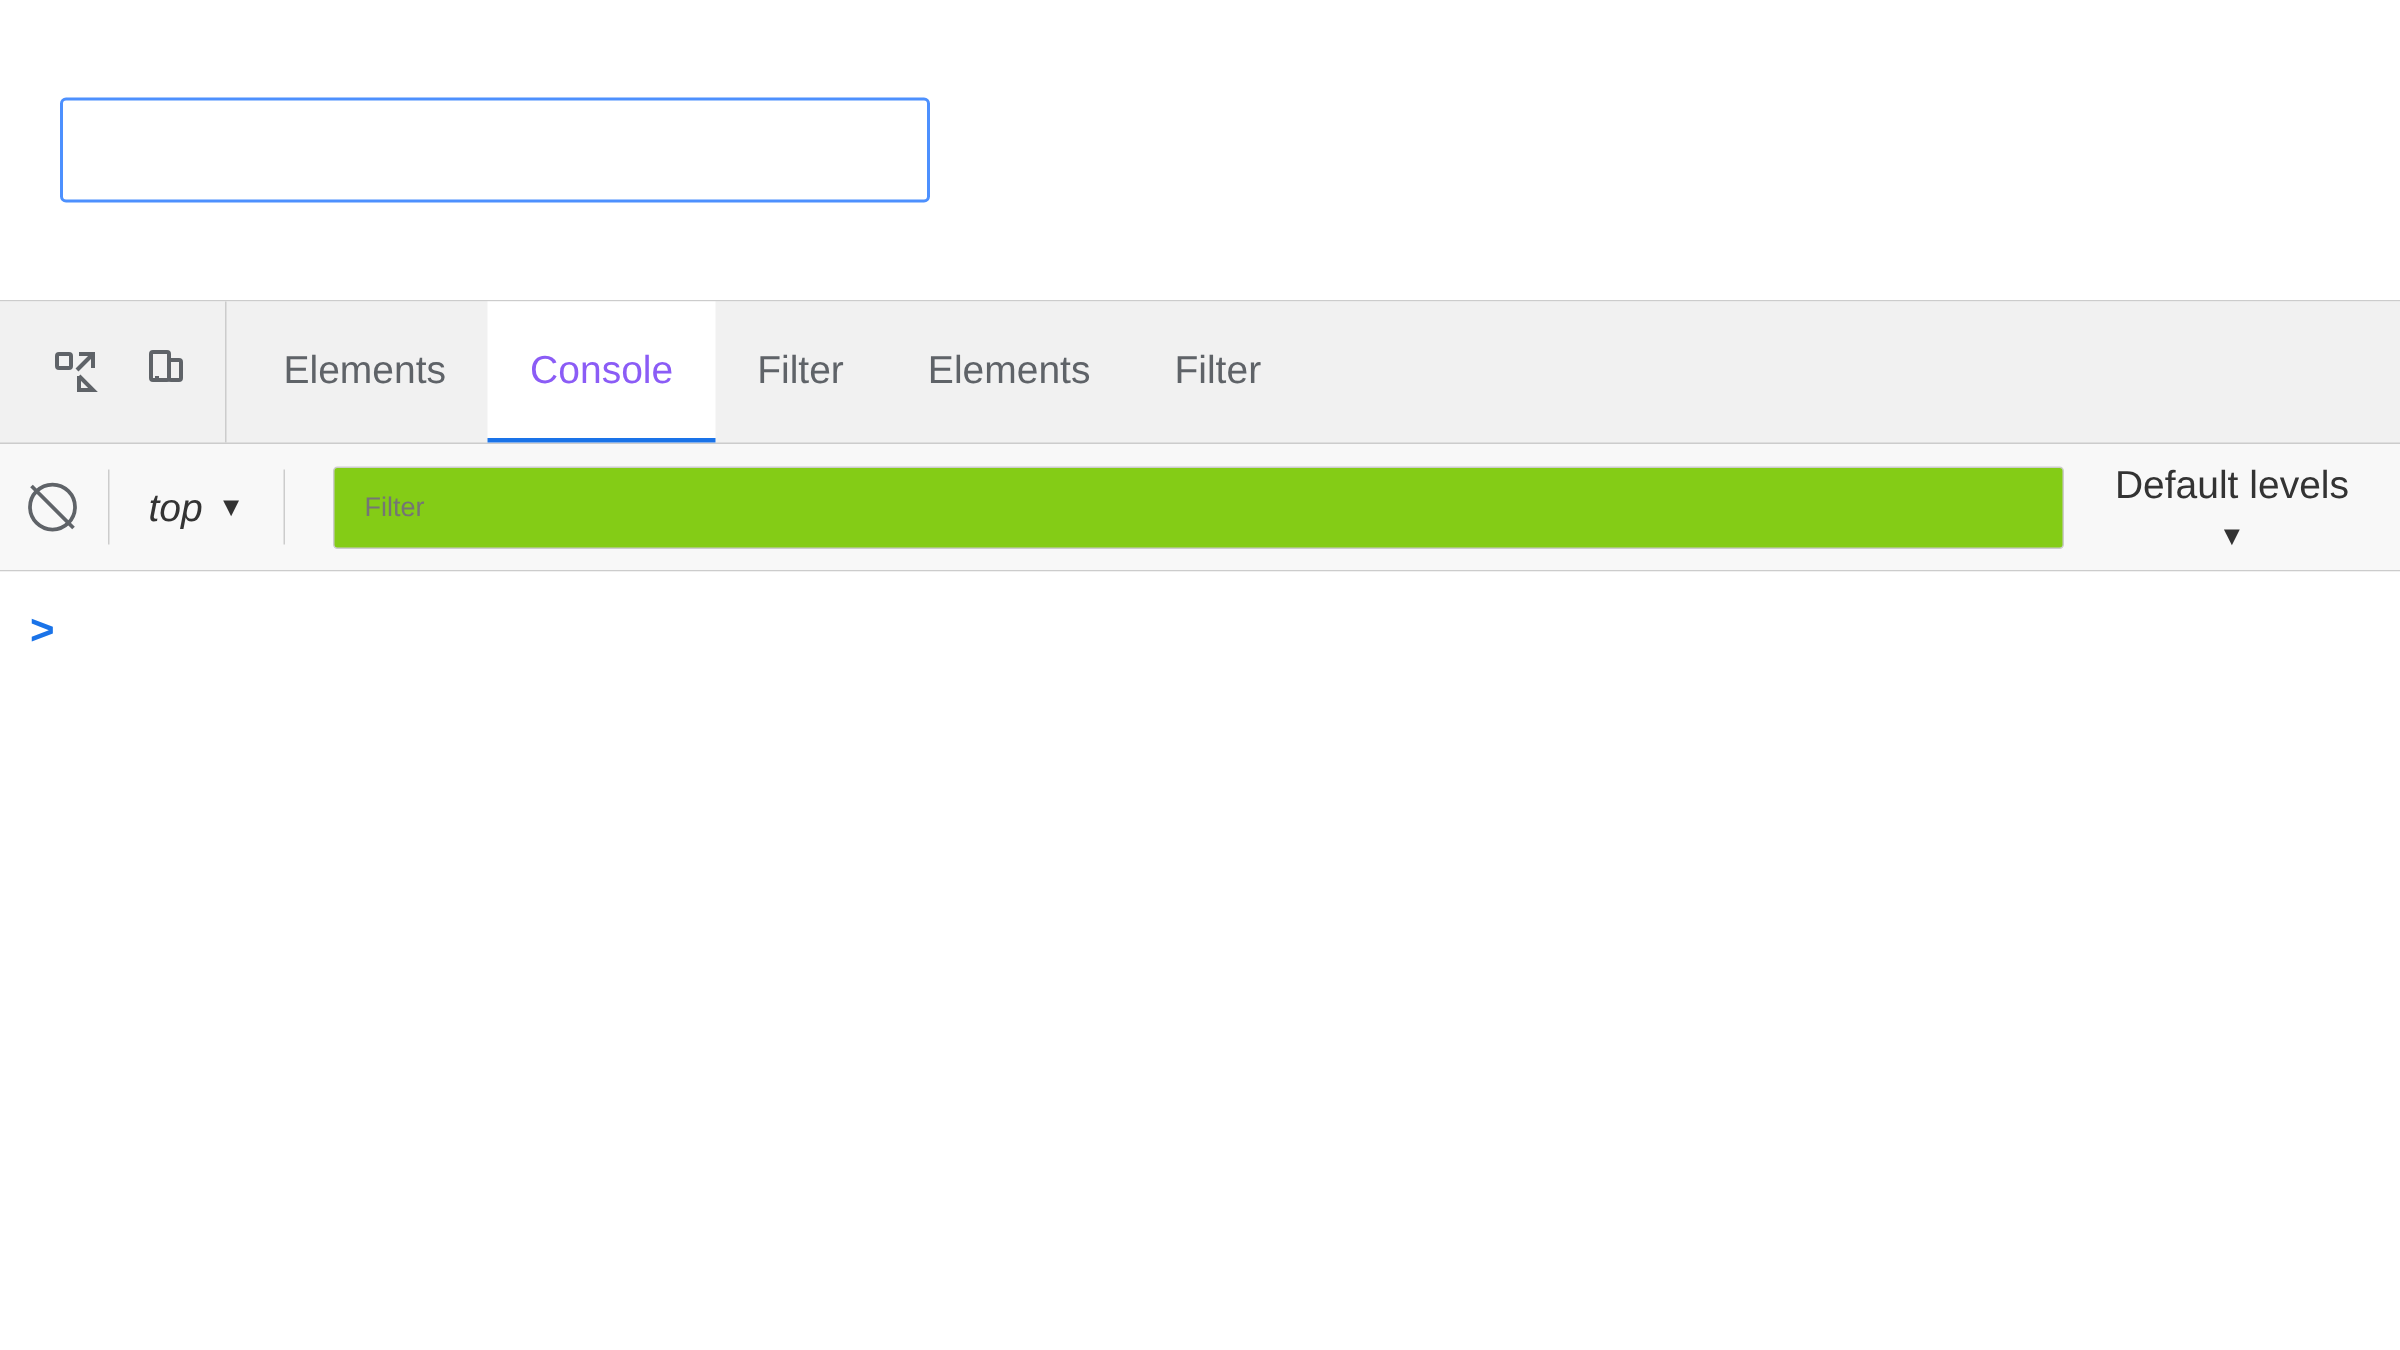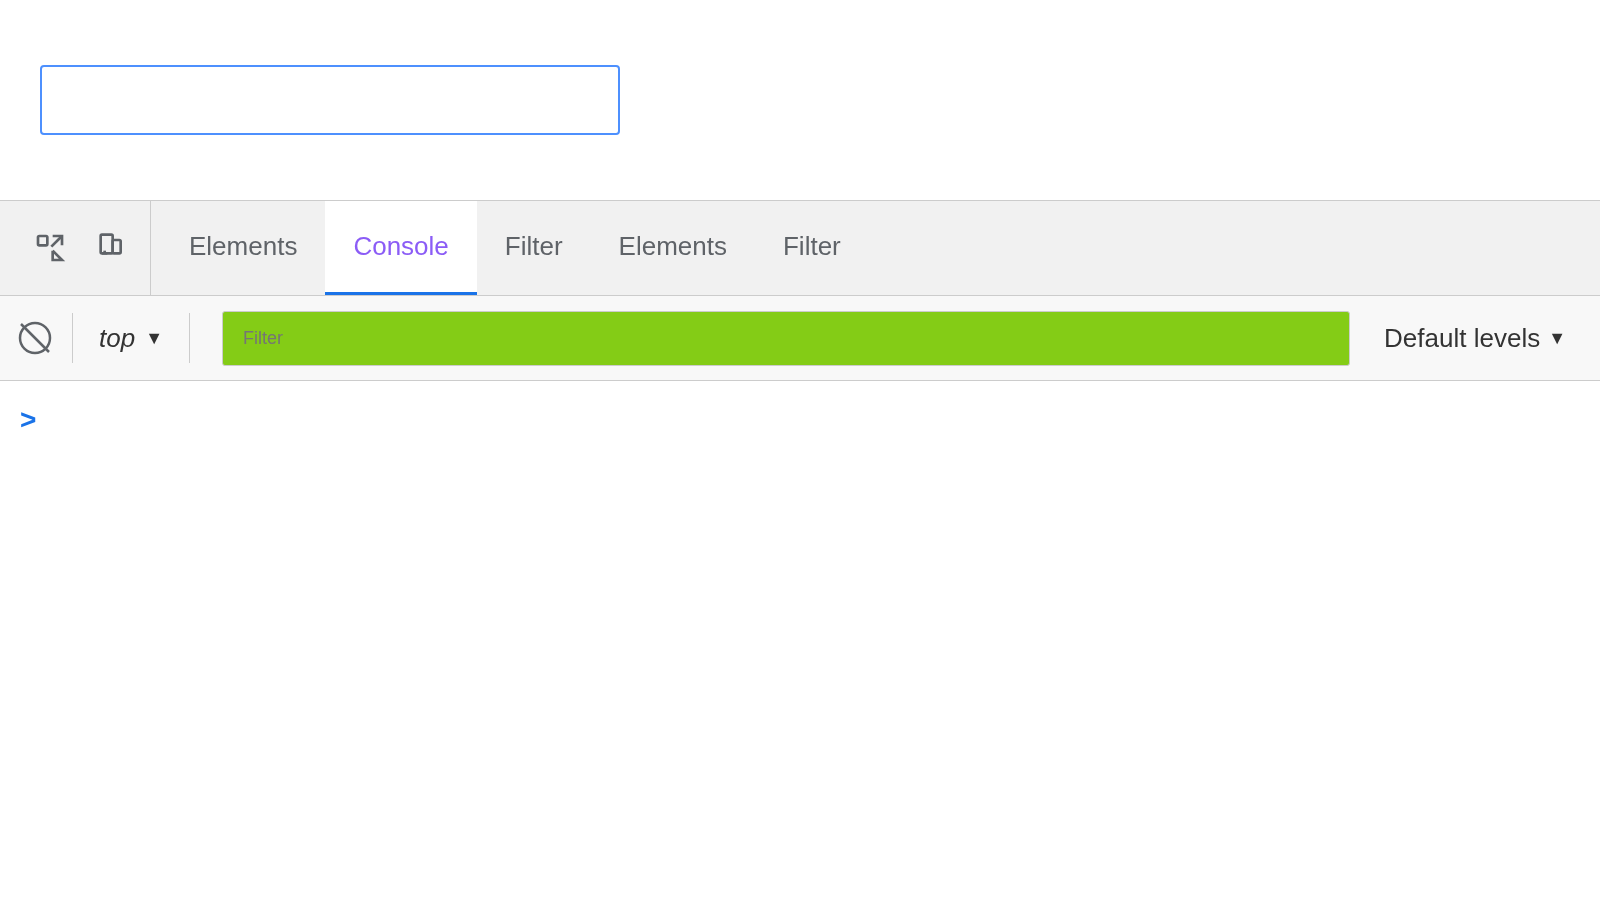--- a/index.html
+++ b/index.html
@@ -173,20 +173,21 @@
 
     .default-levels {
       display: flex;
       align-items: center;
       gap: 8px;
       cursor: pointer;
       padding: 8px 14px;
       border-radius: 4px;
       white-space: nowrap;
       margin-right: 10px;
+      flex-direction: column;
     }
 
     .default-levels-label {
       font-size: 26px;
       color: #333;
     }
 
     
     .console-output {
       background: #ffffff;

